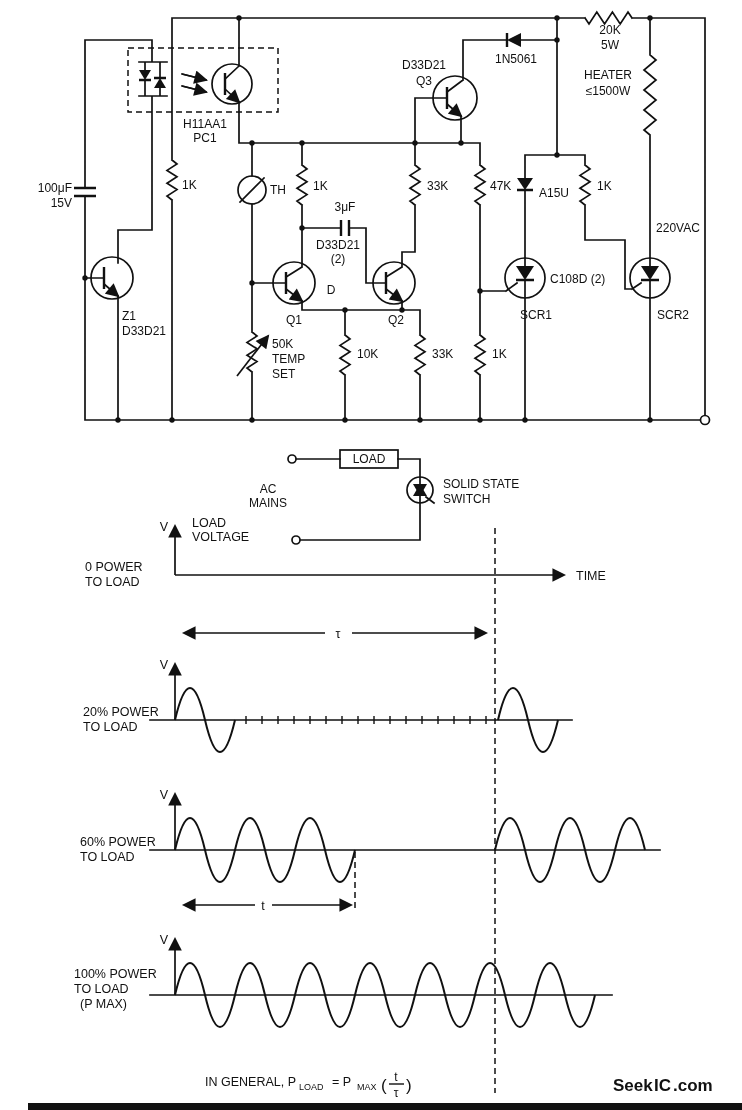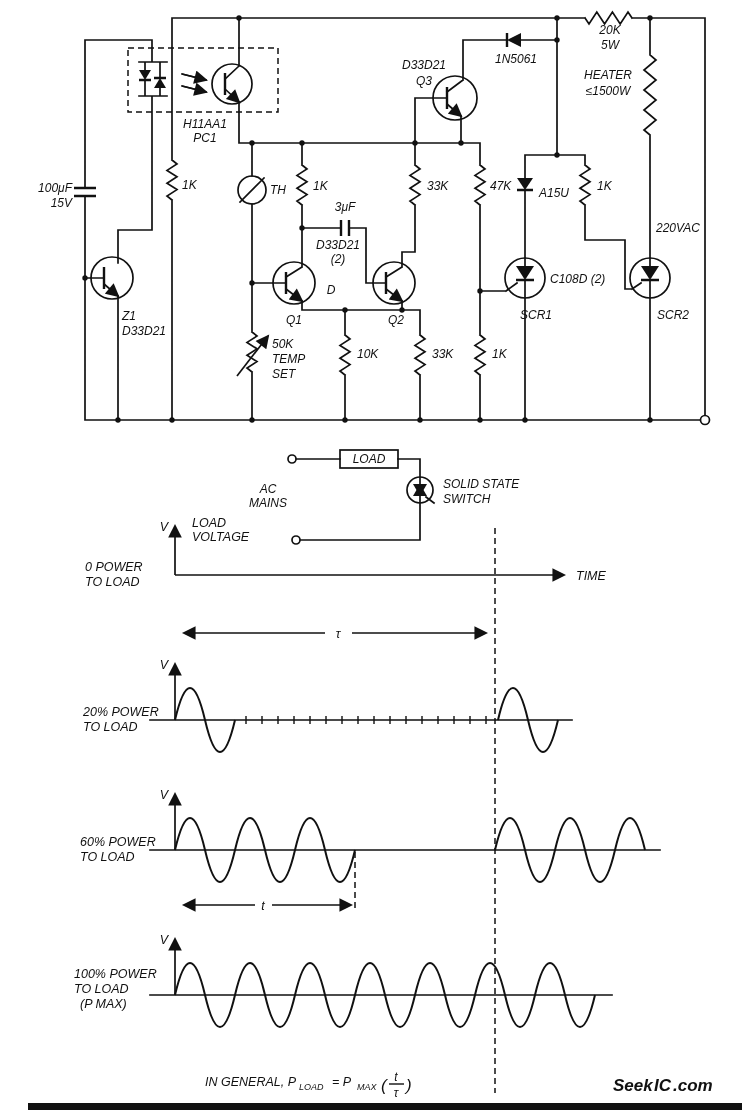--- a/index.html
+++ b/index.html
@@ -1,17 +1,17 @@
 <!DOCTYPE html>
 <html><head>
 <meta charset="utf-8">
 <style>
   html,body{margin:0;padding:0;background:#ffffff;}
   .page{position:relative;width:742px;height:1110px;background:#ffffff;overflow:hidden;
-        font-family:"Liberation Sans",sans-serif;font-style:italic;}
+        font-family:"Liberation Sans",sans-serif;}
   svg{position:absolute;left:0;top:0;}
   svg text{fill:#111;font-family:"Liberation Sans",sans-serif;font-size:12px;}
   .wire{stroke:#111;stroke-width:1.7;fill:none;stroke-linecap:square;}
   .bar{stroke:#111;stroke-width:2.4;fill:none;stroke-linecap:butt;}
   .sine{stroke:#111;stroke-width:2;fill:none;}
   .dash{stroke:#111;stroke-width:1.5;fill:none;stroke-dasharray:6 4;}
   .fillb{fill:#111;stroke:none;}
   .sym{stroke:#111;stroke-width:1.7;fill:none;}
   .term{stroke:#111;stroke-width:1.7;fill:#fff;}
   .arr{stroke:#111;stroke-width:1.7;fill:none;}

